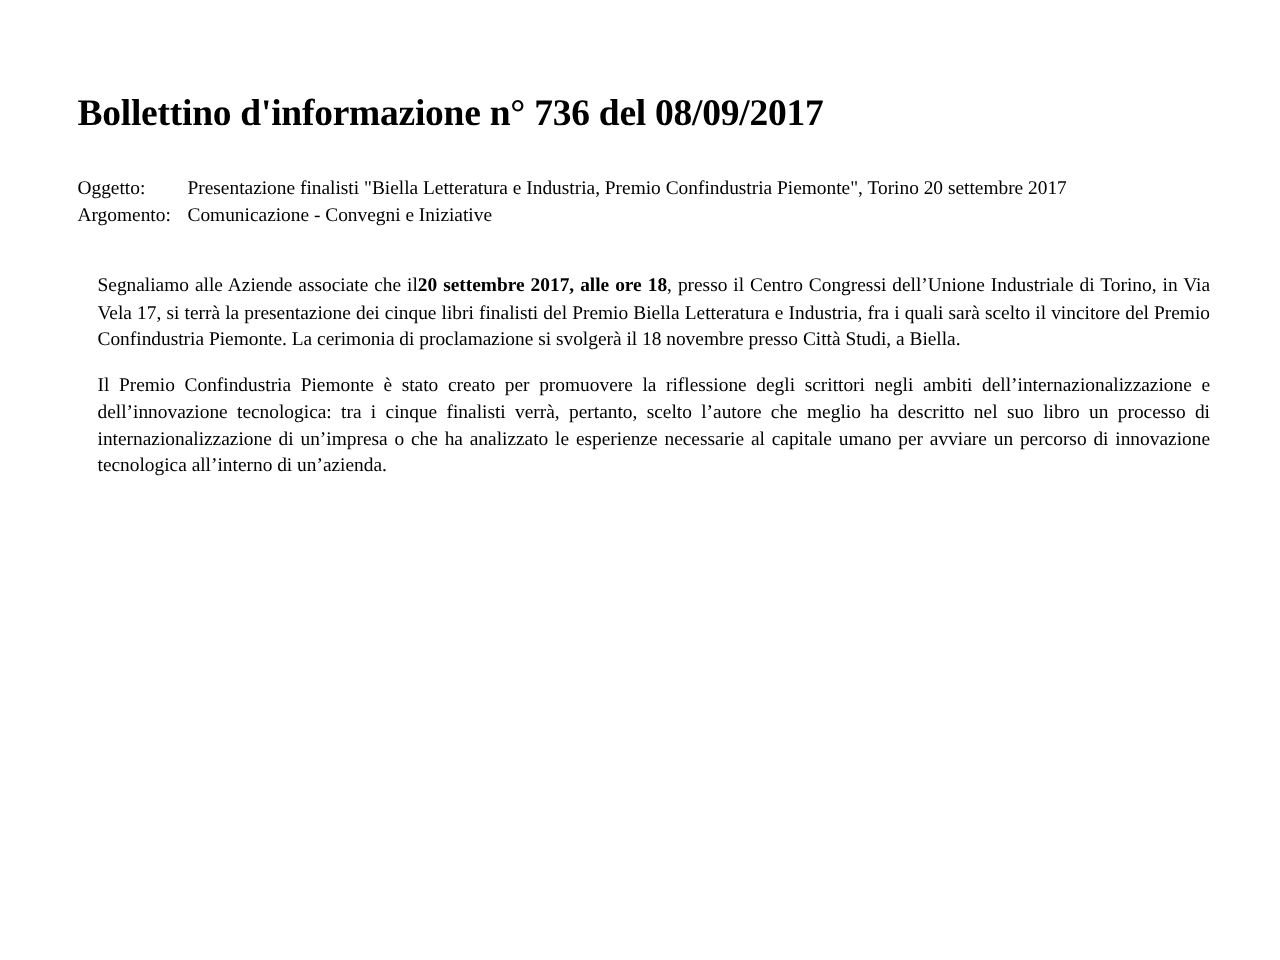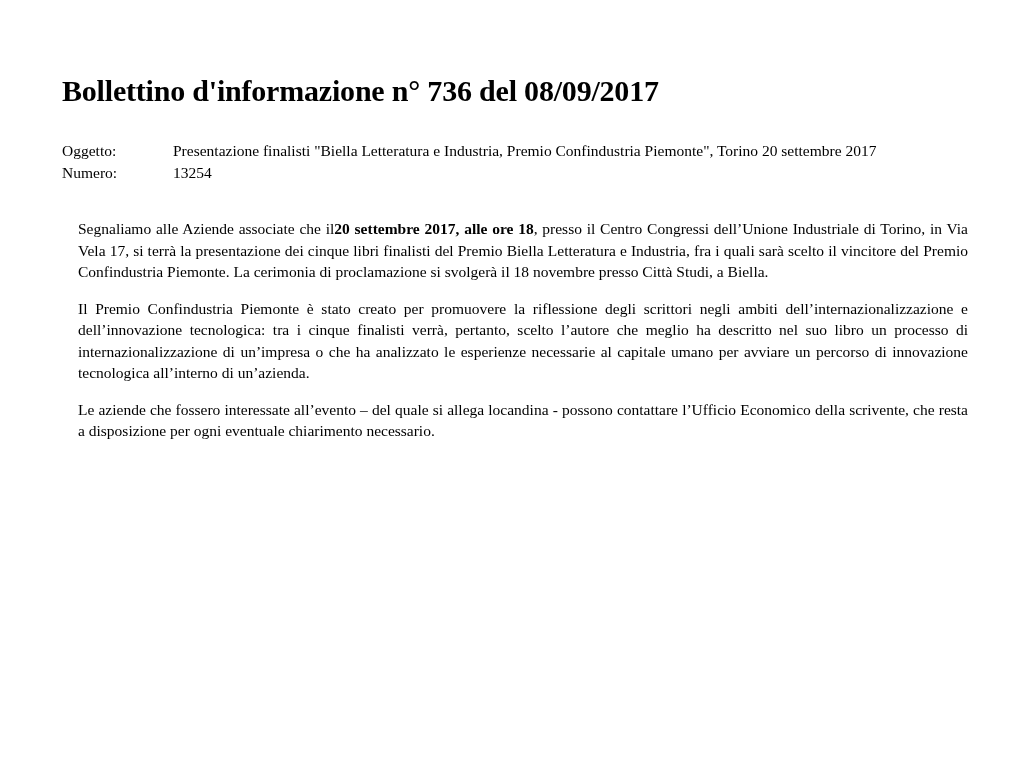--- a/index.html
+++ b/index.html
@@ -30,21 +30,20 @@
     letter-spacing: -0.2px;
     white-space: nowrap;
   }
   .meta {
     font-size: 15.5px;
     line-height: 22px;
     margin: 0 0 34px 0;
   }
   .meta-row {
     display: flex;
-    gap: 23px;
   }
   .meta-label {
     flex: 0 0 88px;
     width: 88px;
   }
   .meta-value {
     flex: 1 1 auto;
   }
   .para {
     font-size: 15.5px;
@@ -62,24 +61,23 @@
 <div class="page">
 
   <h1 class="title">Bollettino d'informazione n° 736 del 08/09/2017</h1>
 
   <div class="meta">
     <div class="meta-row">
       <span class="meta-label">Oggetto:</span>
       <span class="meta-value">Presentazione finalisti "Biella Letteratura e Industria, Premio Confindustria Piemonte", Torino 20 settembre 2017</span>
     </div>
     <div class="meta-row">
-      <span class="meta-label">Numero:</span>
-      <span class="meta-value">13254</span>
+      <span class="meta-label">Argomento:</span>
+      <span class="meta-value">Comunicazione - Convegni e Iniziative</span>
     </div>
   </div>
 
   <p class="para"><span>Segnaliamo alle Aziende associate che il</span><b>20 settembre 2017, alle ore 18</b><span>, presso il Centro Congressi dell’Unione Industriale di Torino, in Via Vela 17, si terrà la presentazione dei cinque libri finalisti del Premio Biella Letteratura e Industria, fra i quali sarà scelto il vincitore del Premio Confindustria Piemonte. La cerimonia di proclamazione si svolgerà il 18 novembre presso Città Studi, a Biella.</span></p>
 
   <p class="para">Il Premio Confindustria Piemonte è stato creato per promuovere la riflessione degli scrittori negli ambiti dell’internazionalizzazione e dell’innovazione tecnologica: tra i cinque finalisti verrà, pertanto, scelto l’autore che meglio ha descritto nel suo libro un processo di internazionalizzazione di un’impresa o che ha analizzato le esperienze necessarie al capitale umano per avviare un percorso di innovazione tecnologica all’interno di un’azienda.</p>
 
-  <p class="para">Le aziende che fossero interessate all’evento – del quale si allega locandina - possono contattare l’Ufficio Economico della scrivente, che resta a disposizione per ogni eventuale chiarimento necessario.</p>
 
 </div>
 
 </body></html>

